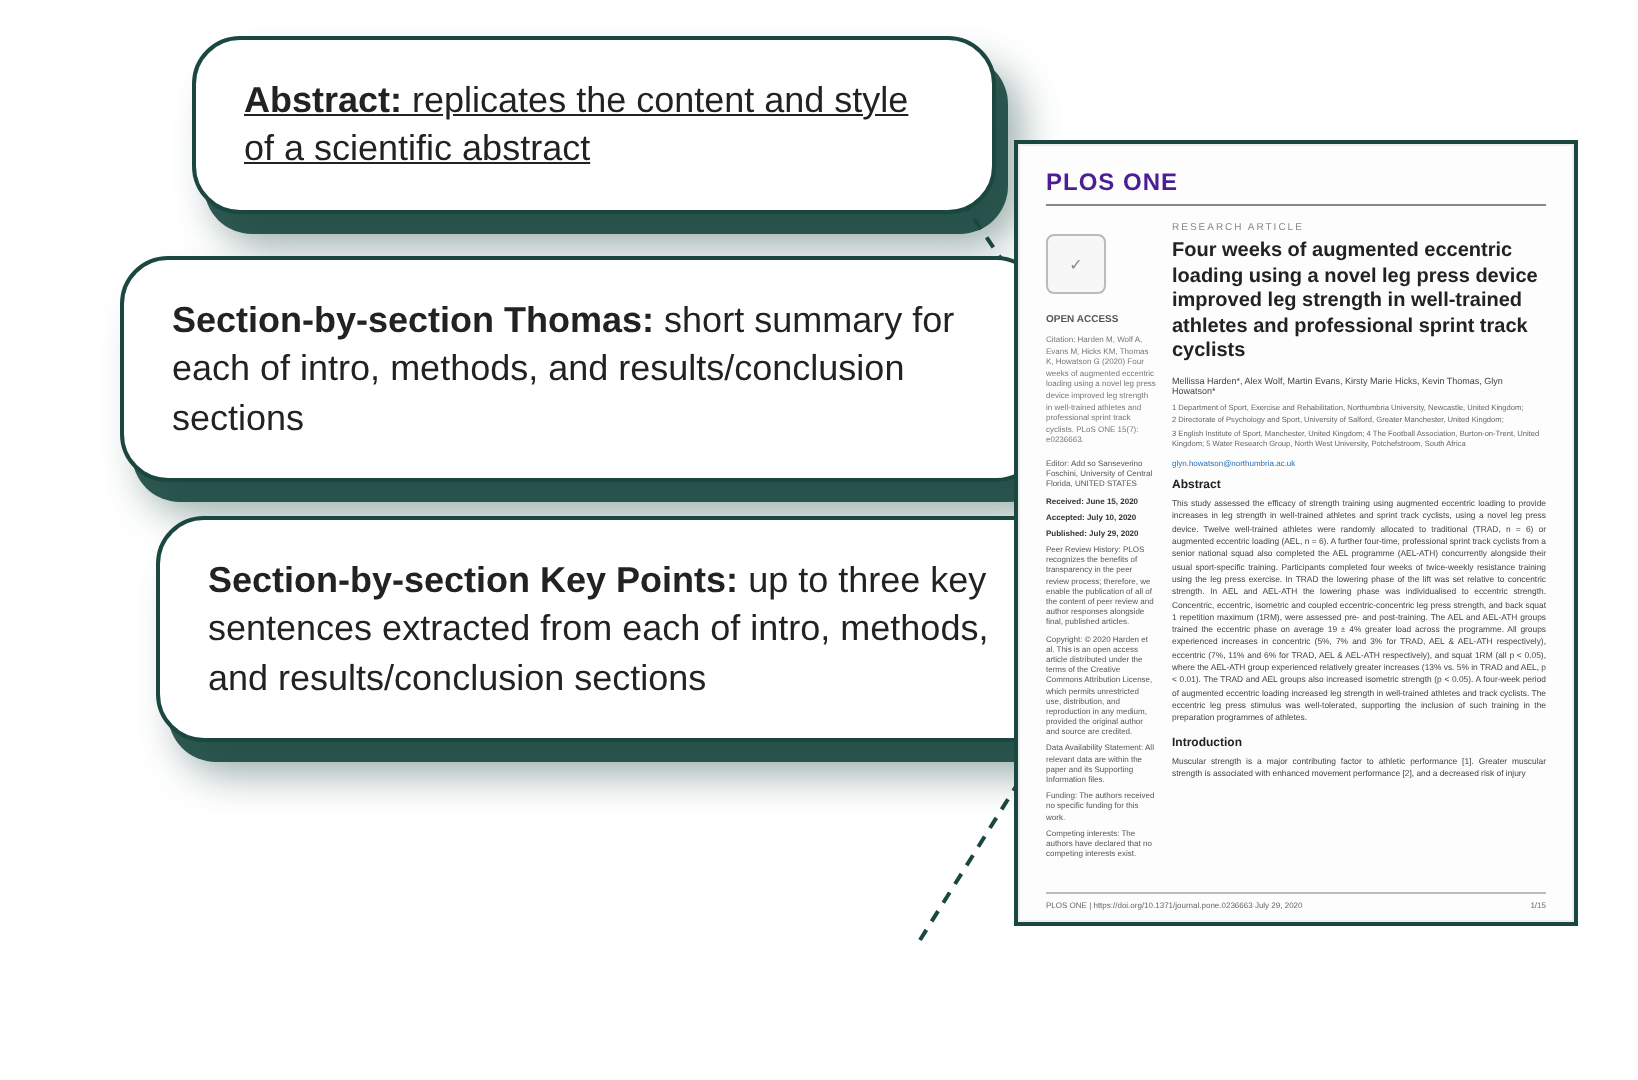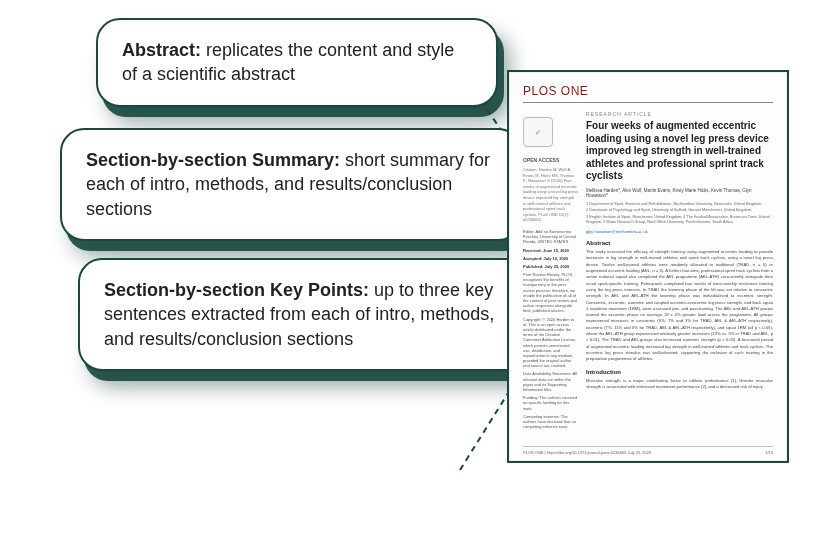--- a/index.html
+++ b/index.html
@@ -38,24 +38,24 @@
     height: 365px;
     background: #fdfdfd;
     border: 2px solid #1a4740;
     box-shadow: 0 0 0 1px #eee inset;
     padding: 12px 14px;
     font-size: 6px;
     color: #333;
     overflow: hidden;
   }
   .paper .brand {
-    font-weight: 400;
+    font-weight: 700;
     font-size: 12px;
     letter-spacing: 0.5px;
-    color: #7f1d1d;
+    color: #4c1d95;
     border-bottom: 1px solid #888;
     padding-bottom: 4px;
     margin-bottom: 8px;
   }
   .paper .cols {
     display: flex;
     gap: 8px;
   }
   .paper .side {
     width: 55px;
@@ -165,27 +165,27 @@
 
 <div class="canvas">
 
   <svg class="connectors">
     <line x1="450" y1="55" x2="535" y2="180" stroke="#1a4740" stroke-width="2" stroke-dasharray="6,5"></line>
     <line x1="470" y1="175" x2="535" y2="210" stroke="#1a4740" stroke-width="2" stroke-dasharray="6,5"></line>
     <line x1="490" y1="310" x2="535" y2="280" stroke="#1a4740" stroke-width="2" stroke-dasharray="6,5"></line>
     <line x1="460" y1="470" x2="535" y2="350" stroke="#1a4740" stroke-width="2" stroke-dasharray="6,5"></line>
   </svg>
 
-  <div class="bubble" style="left:96px; top:18px; width:350px;">
+  <div class="bubble" style="left:96px; top:18px; width:350px;text-decoration:underline;">
     <span class="title">Abstract:</span>
     <span>replicates the content and style of a scientific abstract</span>
   </div>
 
   <div class="bubble" style="left:60px; top:128px; width:410px;">
-    <span class="title">Section-by-section Summary:</span>
+    <span class="title">Section-by-section Thomas:</span>
     <span>short summary for each of intro, methods, and results/conclusion sections</span>
   </div>
 
   <div class="bubble" style="left:78px; top:258px; width:410px;padding-left:24px;">
     <span class="title">Section-by-section Key Points:</span>
     <span>up to three key sentences extracted from each of intro, methods, and results/conclusion sections</span>
   </div>
 
 
   <div class="paper">

